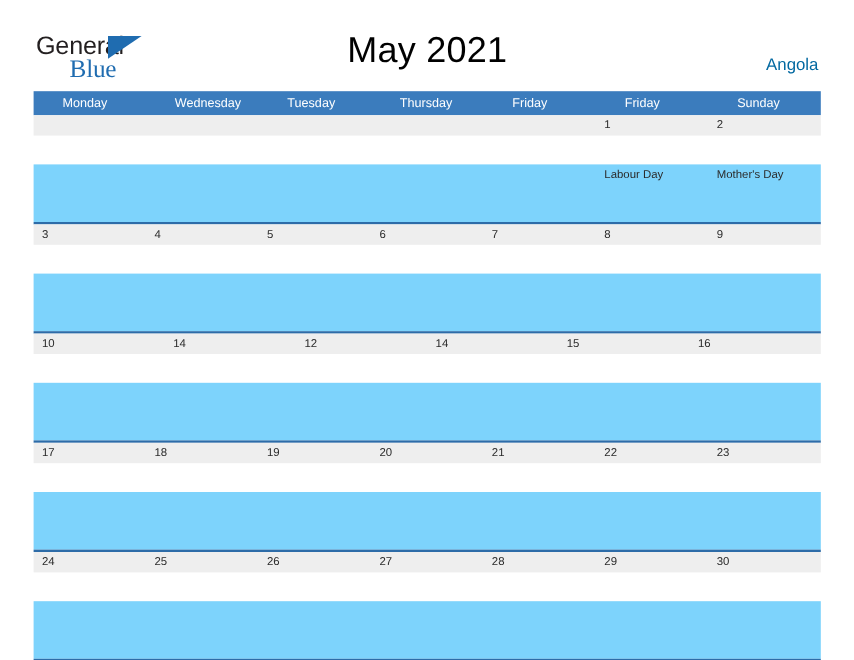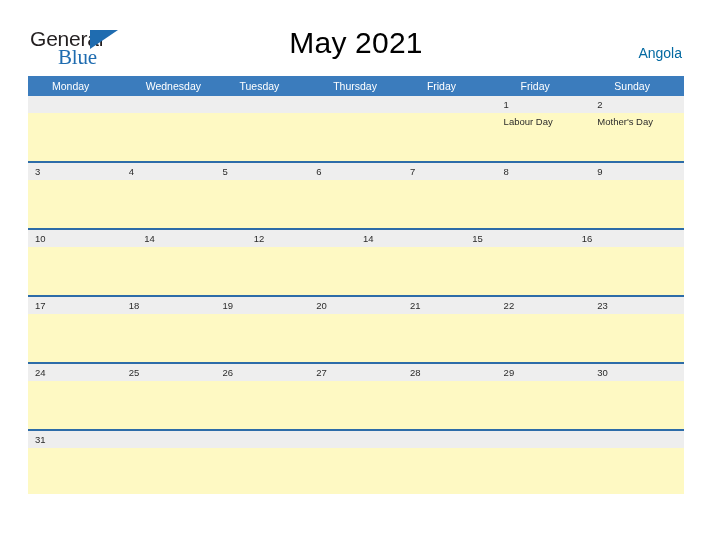--- a/index.html
+++ b/index.html
@@ -127,21 +127,22 @@
   .day-strip {
     display: flex;
     width: 100%;
     height: 17px;
     background: #eeeeee;
   }
   .day-body {
     display: flex;
     width: 100%;
     height: 48px;
-    background: #fef9c3;
+    background: #7dd3fc;
+    margin-top: 24px;
   }
   .week-row.last .day-body {
     height: 46px;
   }
 
   .day-num-cell {
     flex: 1 1 0;
     box-sizing: border-box;
     padding-left: 7px;
     font-size: 9.5px;

